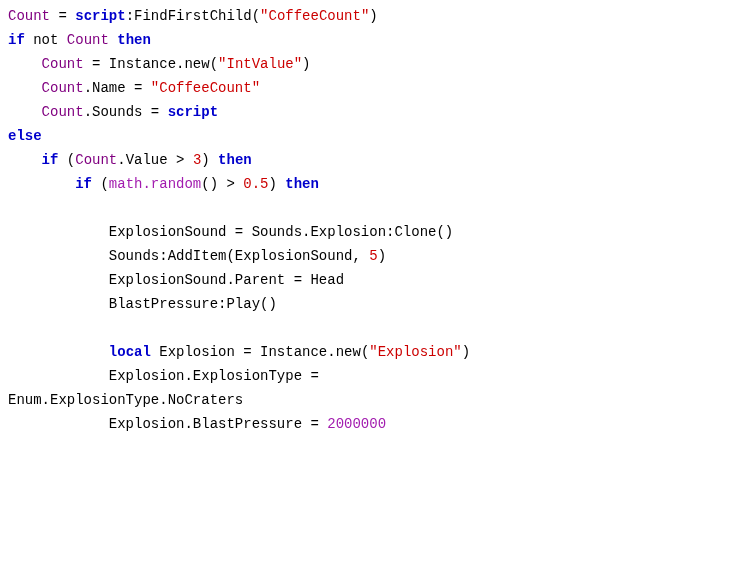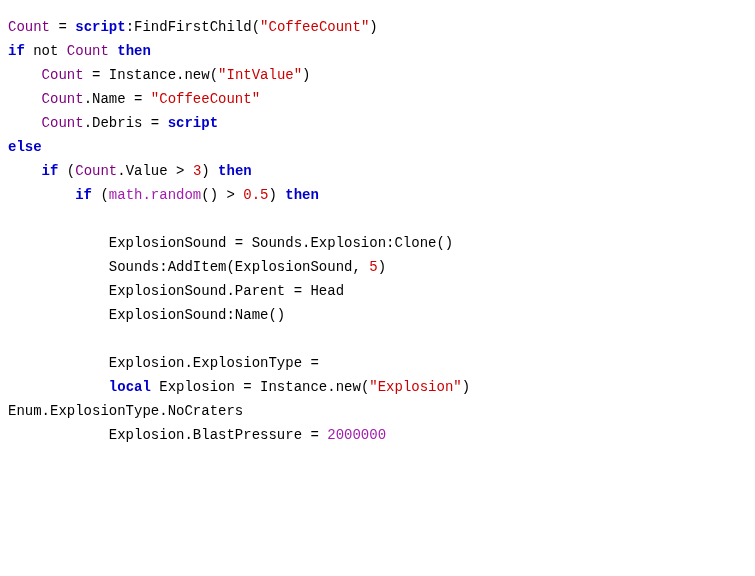--- a/index.html
+++ b/index.html
@@ -10,21 +10,21 @@
 
     body {
       background: #ffffff;
       font-family: 'Courier New', Courier, monospace;
       font-size: 14px;
       line-height: 24px;
     }
 
     .code-container {
       background: #ffffff;
-      padding: 15px 8px;
+      padding: 4px 8px;
       width: 755px;
       min-height: 576px;
     }
 
     .code-line {
       white-space: pre;
       display: block;
     }
 
     
@@ -36,27 +36,27 @@
     .c-teal      { color: #a21caf; }
   </style>
 </head>
 <body>
 
 <div class="code-container" id="code-container">
 <div class="code-line"><span class="c-variable">Count</span><span class="c-default"> = </span><span class="c-keyword">script</span><span class="c-default">:FindFirstChild(</span><span class="c-string">"CoffeeCount"</span><span class="c-default">)</span></div>
     <div class="code-line"><span class="c-keyword">if</span><span class="c-default"> not </span><span class="c-variable">Count</span><span class="c-default"> </span><span class="c-keyword">then</span></div>
     <div class="code-line"><span class="c-default">    </span><span class="c-variable">Count</span><span class="c-default"> = </span><span class="c-default">Instance</span><span class="c-default">.new(</span><span class="c-string">"IntValue"</span><span class="c-default">)</span></div>
     <div class="code-line"><span class="c-default">    </span><span class="c-variable">Count</span><span class="c-default">.Name = </span><span class="c-string">"CoffeeCount"</span></div>
-    <div class="code-line"><span class="c-default">    </span><span class="c-variable">Count</span><span class="c-default">.Debris = </span><span class="c-keyword">script</span></div>
+    <div class="code-line"><span class="c-default">    </span><span class="c-variable">Count</span><span class="c-default">.Sounds = </span><span class="c-keyword">script</span></div>
     <div class="code-line"><span class="c-keyword">else</span></div>
     <div class="code-line"><span class="c-default">    </span><span class="c-keyword">if</span><span class="c-default"> (</span><span class="c-variable">Count</span><span class="c-default">.Value &gt; </span><span class="c-number">3</span><span class="c-default">) </span><span class="c-keyword">then</span></div>
     <div class="code-line"><span class="c-default">        </span><span class="c-keyword">if</span><span class="c-default"> (</span><span class="c-teal">math</span><span class="c-teal">.random</span><span class="c-default">() &gt; </span><span class="c-number">0.5</span><span class="c-default">) </span><span class="c-keyword">then</span></div>
     <div class="code-line">&nbsp;</div>
     <div class="code-line"><span class="c-default">            ExplosionSound = Sounds.Explosion:Clone()</span></div>
     <div class="code-line"><span class="c-default">            Sounds:AddItem(ExplosionSound, </span><span class="c-number">5</span><span class="c-default">)</span></div>
     <div class="code-line"><span class="c-default">            ExplosionSound.Parent = Head</span></div>
-    <div class="code-line"><span class="c-default">            ExplosionSound:Name()</span></div>
+    <div class="code-line"><span class="c-default">            BlastPressure:Play()</span></div>
     <div class="code-line">&nbsp;</div>
+    <div class="code-line"><span class="c-default">            </span><span class="c-keyword">local</span><span class="c-default"> Explosion = </span><span class="c-default">Instance</span><span class="c-default">.new(</span><span class="c-string">"Explosion"</span><span class="c-default">)</span></div>
     <div class="code-line"><span class="c-default">            Explosion.ExplosionType =</span></div>
-    <div class="code-line"><span class="c-default">            </span><span class="c-keyword">local</span><span class="c-default"> Explosion = </span><span class="c-default">Instance</span><span class="c-default">.new(</span><span class="c-string">"Explosion"</span><span class="c-default">)</span></div>
     <div class="code-line"><span class="c-default">Enum.ExplosionType.NoCraters</span></div>
     <div class="code-line"><span class="c-default">            Explosion.BlastPressure = </span><span class="c-teal">2000000</span></div>
   </div>
 
 </body></html>

